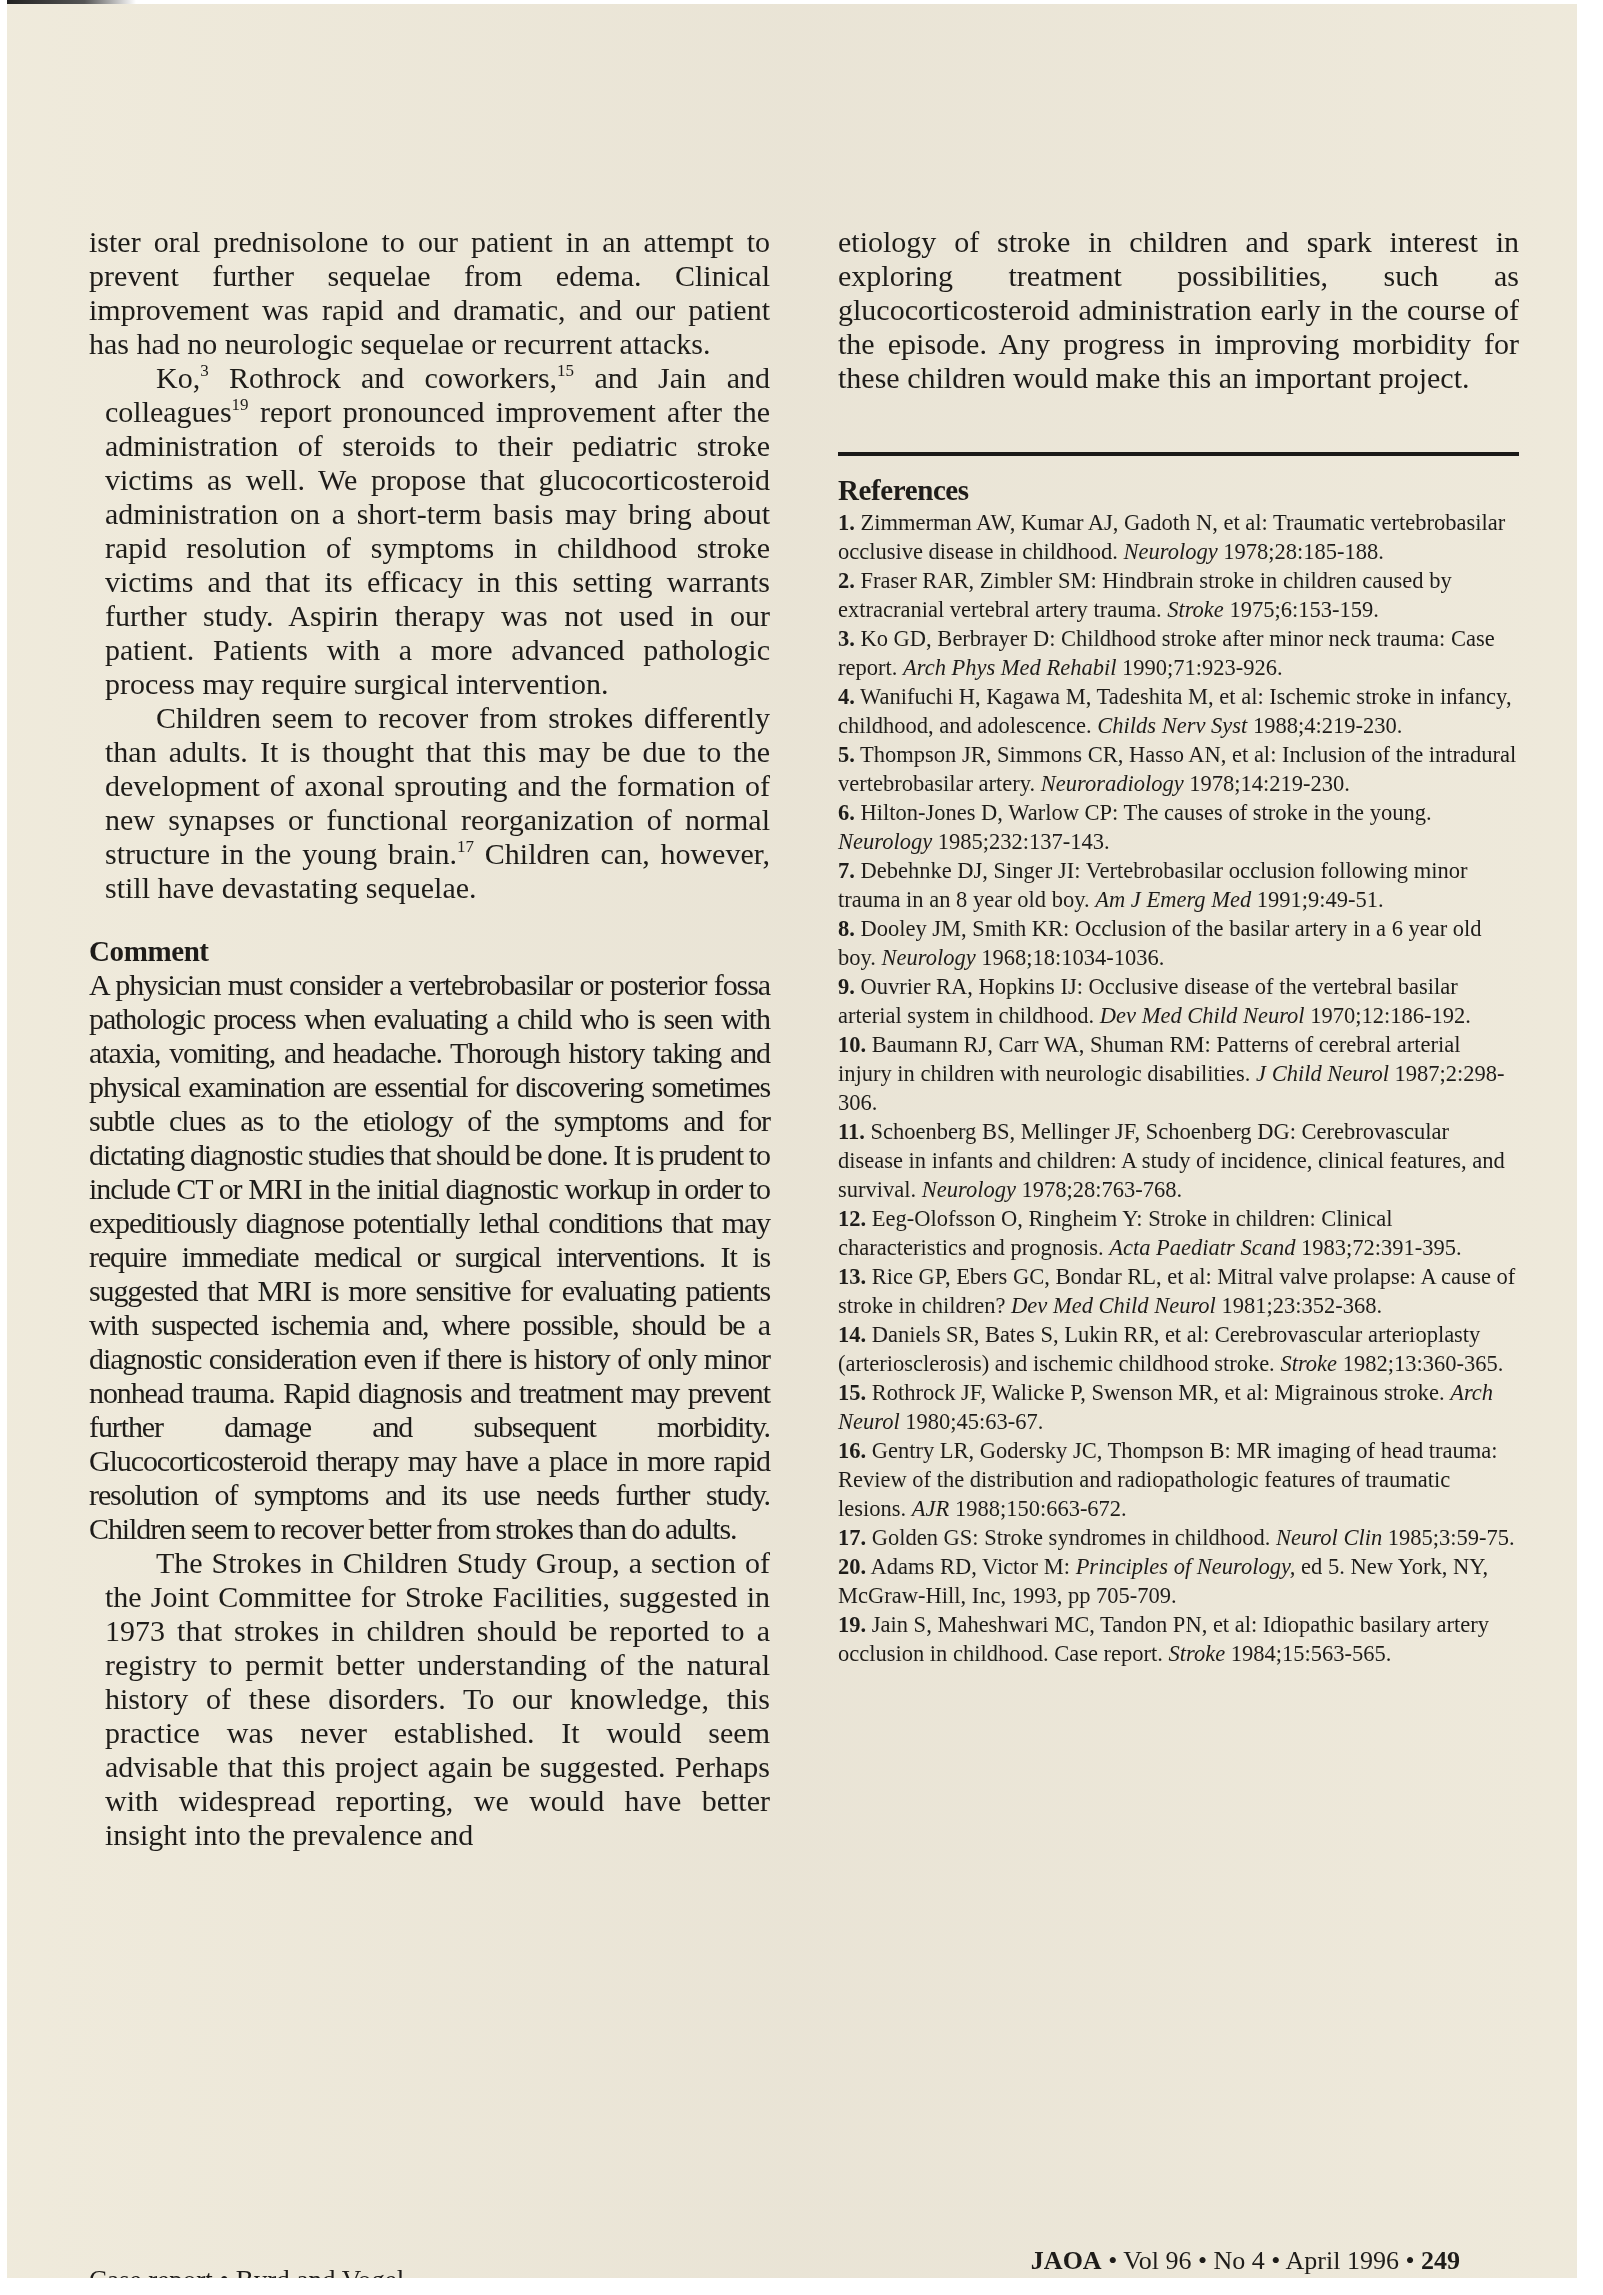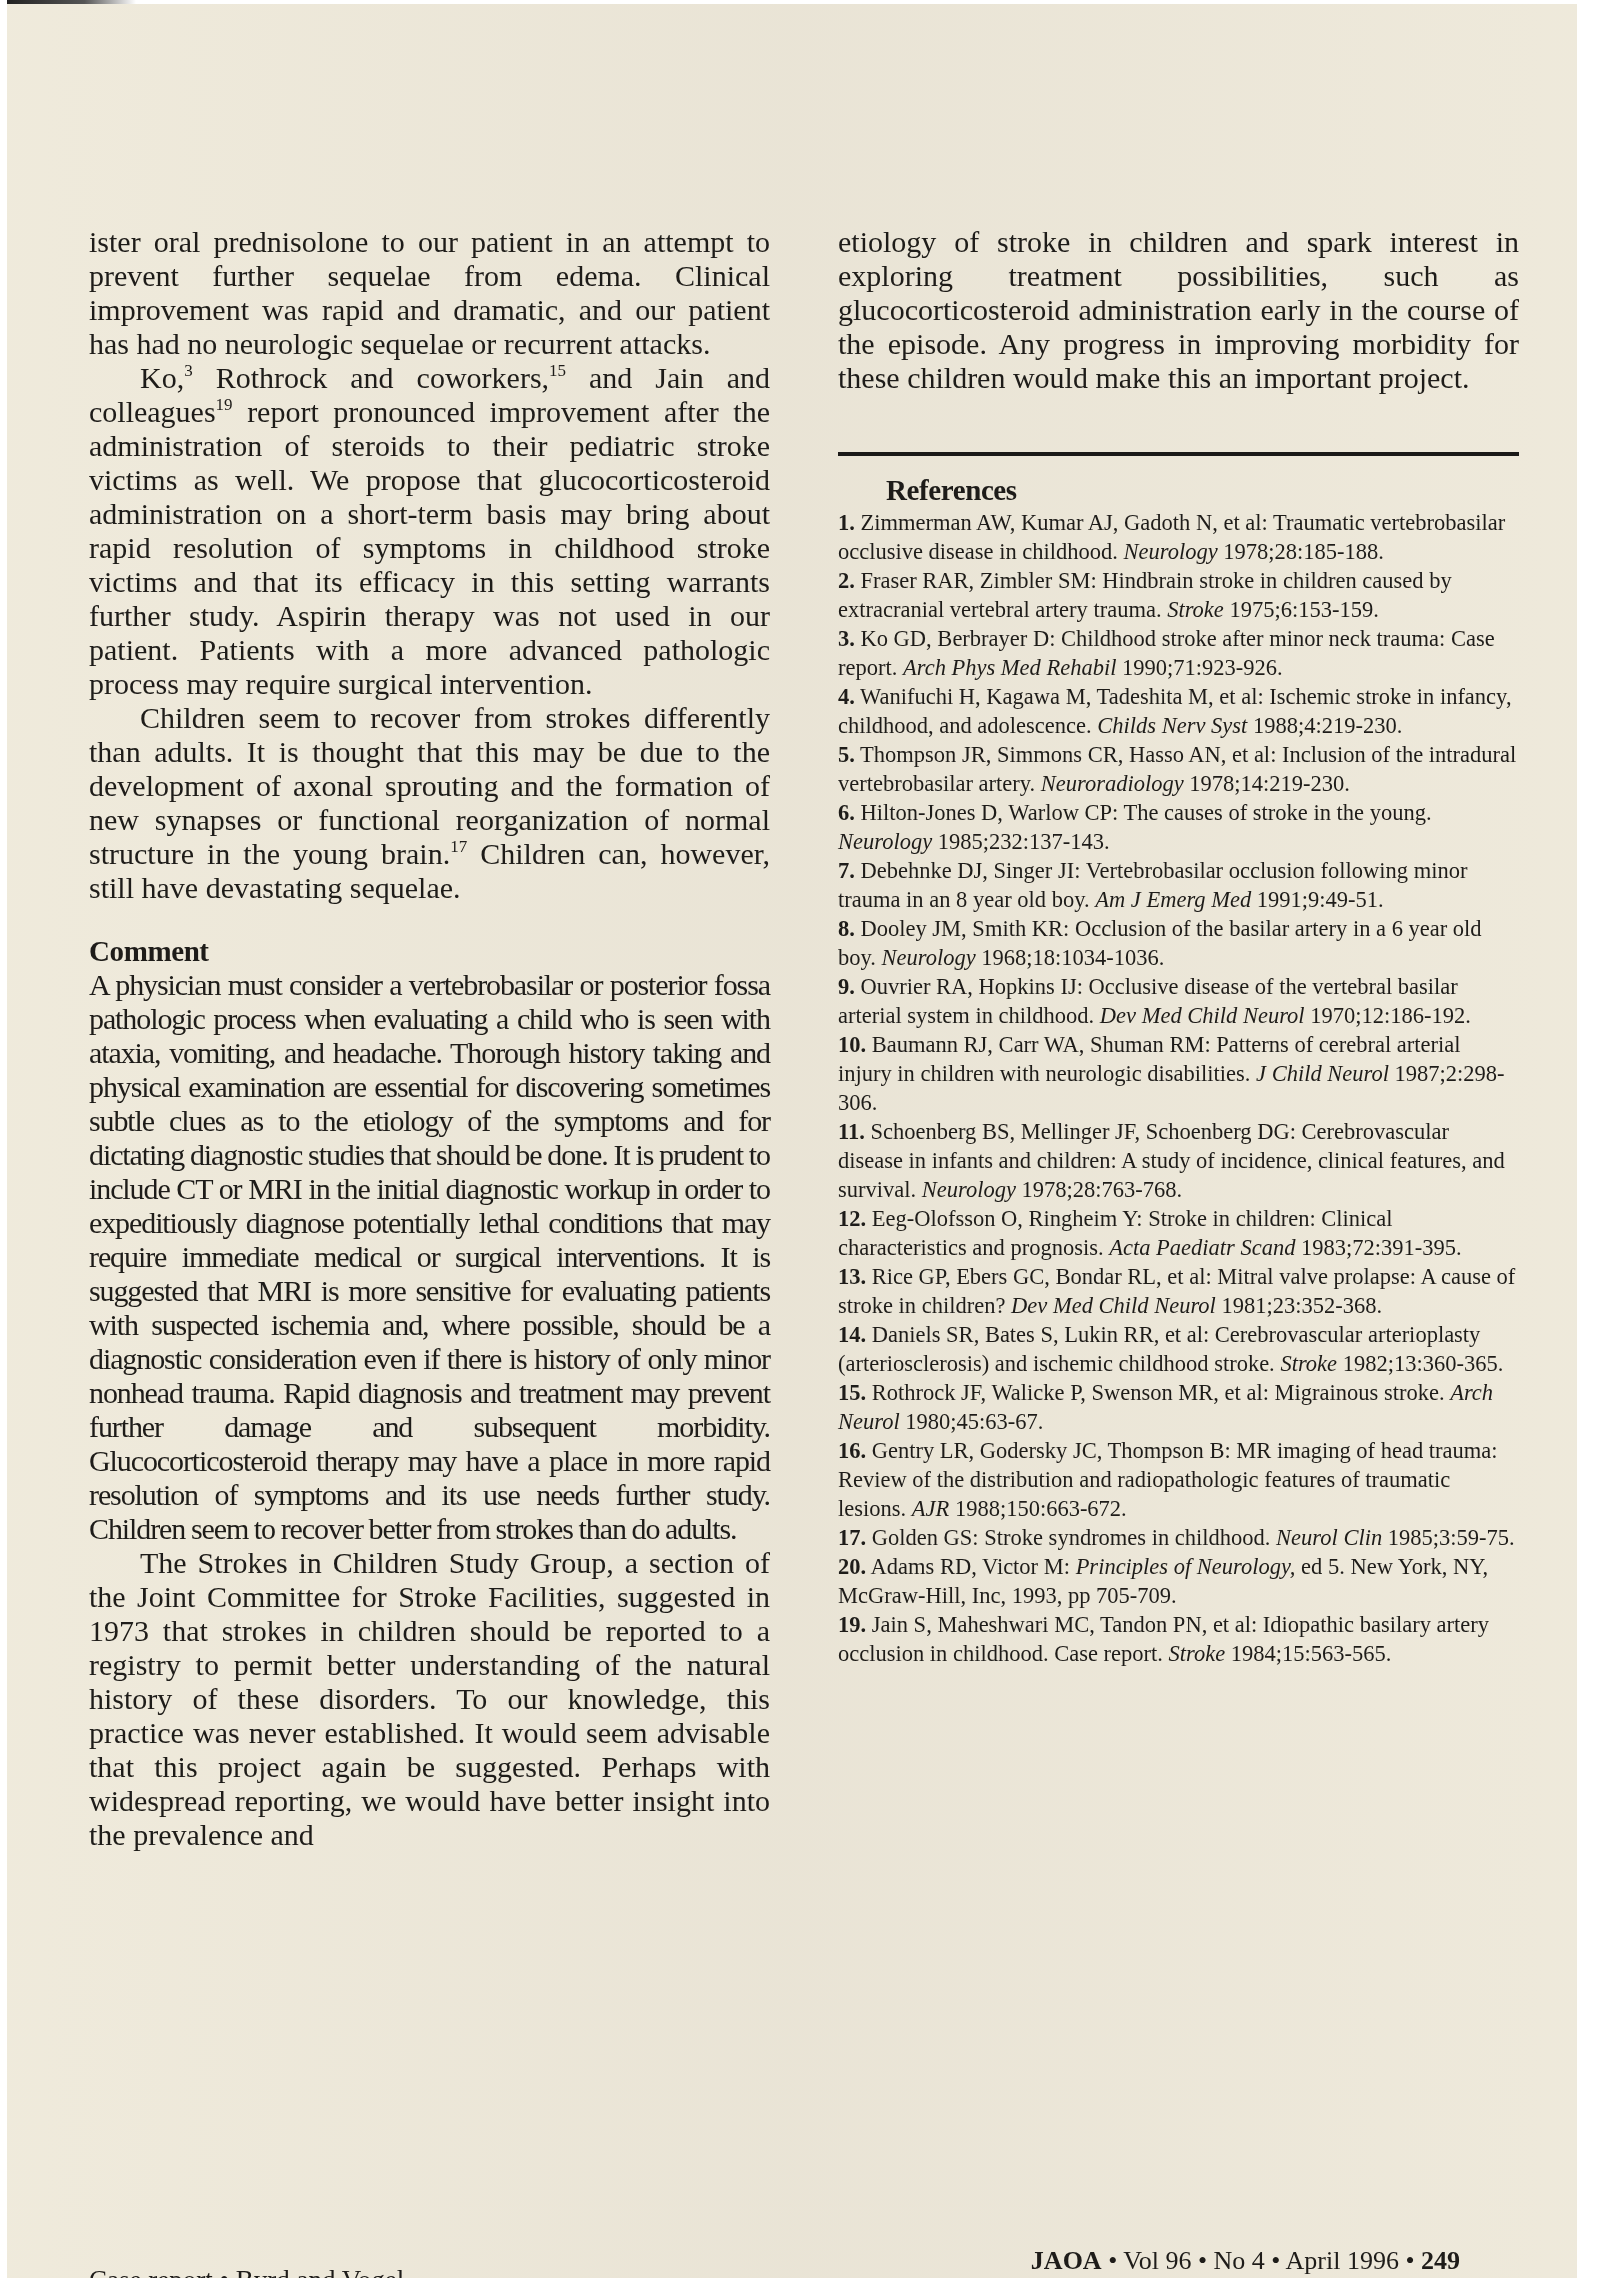--- a/index.html
+++ b/index.html
@@ -23,33 +23,33 @@
   }
   .col {
     position: absolute; top: 225px;
     font-size: 30px; line-height: 34px;
     text-align: justify;
     hyphens: manual;
   }
   .col-left { left: 89px; width: 681px; }
   .col-right { left: 838px; width: 681px; }
   .col p { margin: 0; }
-  .col p.indent { text-indent: 51px; }
+  .col p.indent { text-indent: 51px; margin-left: 16px; }
   .col p.cond { letter-spacing: -1.1px; word-spacing: -0.7px; }
   sup { font-size: 17px; line-height: 0; vertical-align: 12px; }
   h2 {
     font-family: "Liberation Serif", serif;
     font-weight: bold; font-size: 29px; margin: 0; line-height: 34px;
     letter-spacing: -0.4px;
   }
   .comment-head { margin-top: 29px !important; }
   .rule {
     height: 3.6px; background: #1b1a18; margin-top: 57px; margin-bottom: 17px;
   }
-  .refs-head { margin-bottom: 1.4px; margin-left: 48px; }
+  .refs-head { margin-bottom: 1.4px; }
   .refs { font-size: 22.5px; line-height: 29px; text-align: left; }
   .ref { margin: 0; font-family: Liberation Serif, serif; }
   .ref .num { font-weight: bold; }
   .ref i { font-style: italic; }
   .footer-left {
     position: absolute; left: 89px; top: 2265px;
     font-size: 27px; line-height: 31px; white-space: nowrap;
     height: 18.6px; overflow: hidden;
   }
   .footer-right {

